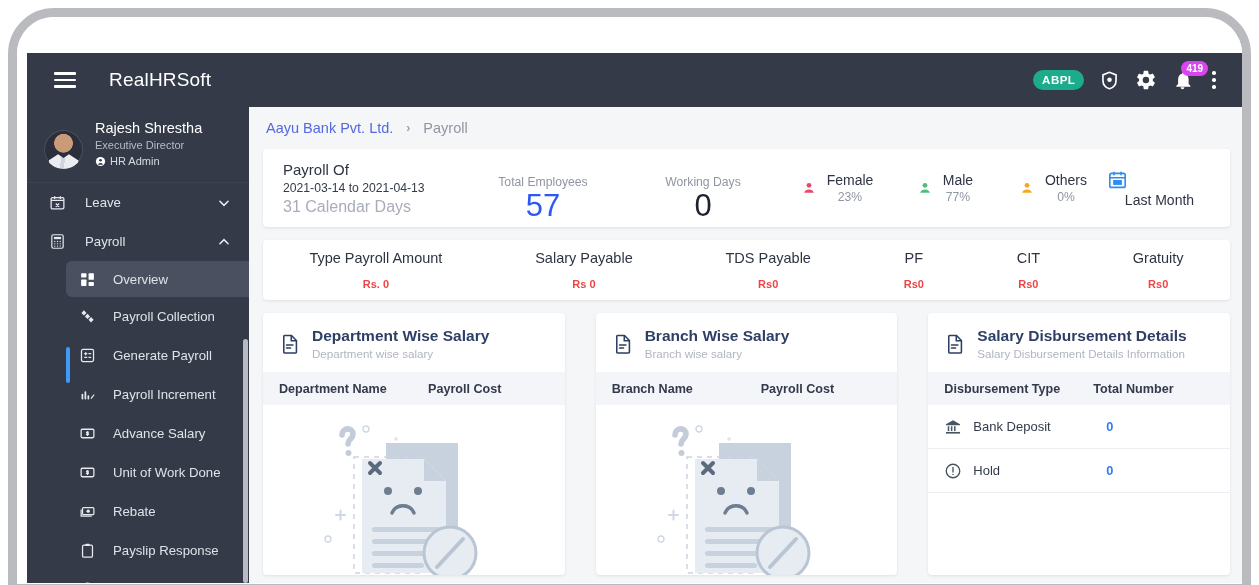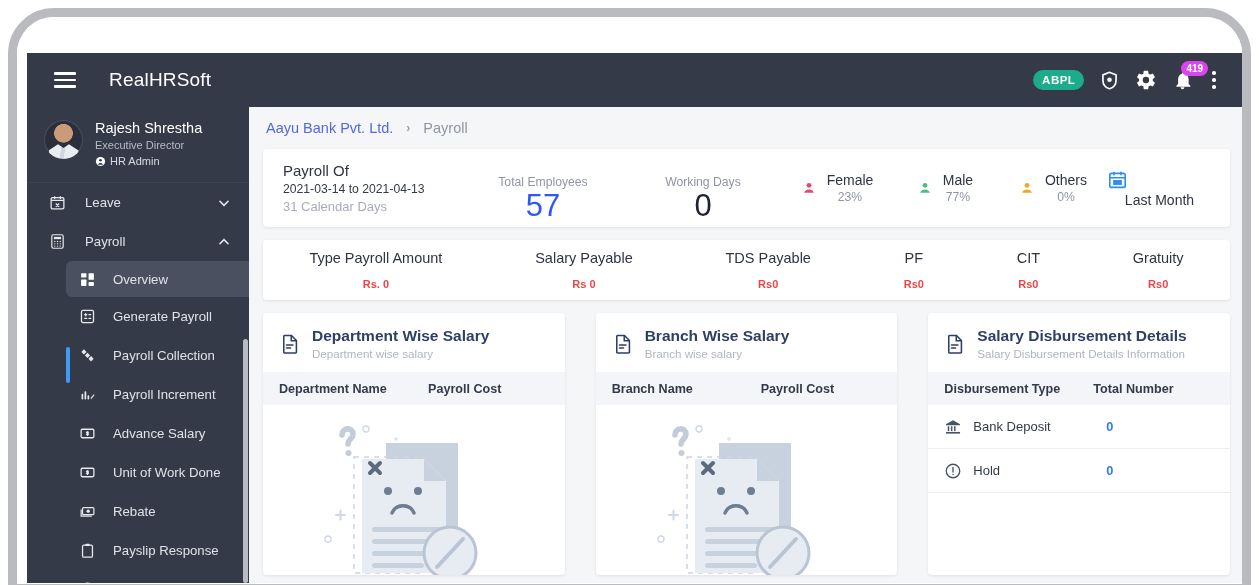--- a/index.html
+++ b/index.html
@@ -76,21 +76,21 @@
   .kebab i { width: 3.6px; height: 3.6px; background: #ffffff; border-radius: 50%; display:block; }
 
   
   #sidebar {
     position: absolute; left: 0; top: 54px;
     width: 222px; height: 476px;
     background: #343a47;
     overflow: hidden;
   }
   #profile {
-    display: flex; align-items: flex-start;
+    display: flex; align-items: flex-end;
     padding: 13px 0 13px 17px;
     border-bottom: 1px solid #3d4351;
   }
   .avatar {
     width: 39px; height: 39px; border-radius: 50%;
     background: radial-gradient(circle at 50% 34%, #c99b79 0 28%, #2a2f3b 30% 100%);
     position: relative; overflow: hidden; flex: none;
     box-shadow: inset 0 0 0 1px #4a505e;
   }
   .avatar::after {
@@ -154,21 +154,21 @@
     background:#ffffff; border-radius: 4px;
     box-shadow: 0 1px 3px rgba(30,40,60,.10);
     margin: 0 12px 13px 14px;
   }
 
   
   #summary { height: 78px; display:flex; align-items:center; }
   .payroll-of { padding-left: 20px; width: 200px; }
   .po-title { font-size: 15px; color:#2e3443; }
   .po-range { font-size: 12.2px; color:#333a4a; margin-top: 3px; }
-  .po-days  { font-size: 13px; color:#a8adb9; margin-top: 3px; }
+  .po-days  { font-size: 16px; color:#a8adb9; margin-top: 3px; }
   .stat { text-align:center; width: 160px; margin-top: 22px; }
   .stat .k { font-size: 12.2px; color:#8f95a3; }
   .stat .v { font-size: 31px; line-height: 36px; margin-top: -1px; }
   .v-blue { color:#2f58f3; }
   .v-dark { color:#1d2330; }
 
   .gender { display:flex; align-items:center; gap: 10px; width: 108px; justify-content:center;}
   .g-text { text-align:center; }
   .g-label { font-size: 14px; color:#2e3443; line-height: 17px; }
   .g-pct { font-size: 12.2px; color:#8f95a3; line-height: 16px; }
@@ -313,37 +313,37 @@
           <rect x="13.5" y="3" width="7.5" height="9.5" rx="1"></rect>
           <rect x="3" y="12" width="7.5" height="9" rx="1"></rect>
           <rect x="13.5" y="15.5" width="7.5" height="5.5" rx="1"></rect>
         </svg>
       </span>
       <span class="label">Overview</span>
     </div>
 
     <div class="nav-item">
       <span>
-        <svg width="17" height="17" viewBox="0 0 24 24" fill="none" stroke="#e6e9ee" stroke-width="1.8">
-          <rect x="3.5" y="3.5" width="17" height="17" rx="2"></rect>
-          <path d="M8 9.5h3M9.5 8v3M14 9.5h2.5M14 14.5h2.5M8 14.5h3" stroke-linecap="round"></path>
-        </svg>
-      </span>
-      <span class="label">Generate Payroll</span>
-    </div>
-
-    <div class="nav-item">
-      <span>
         <svg width="17" height="17" viewBox="0 0 24 24" fill="#e6e9ee">
           <path d="M7 3.2 10.6 7 7 10.7 3.4 7z"></path>
           <path d="M17 12.8 20.6 16.6 17 20.3 13.4 16.6z"></path>
           <path d="M12 8.2 15.6 12 12 15.7 8.4 12z"></path>
         </svg>
       </span>
       <span class="label">Payroll Collection</span>
+    </div>
+
+    <div class="nav-item">
+      <span>
+        <svg width="17" height="17" viewBox="0 0 24 24" fill="none" stroke="#e6e9ee" stroke-width="1.8">
+          <rect x="3.5" y="3.5" width="17" height="17" rx="2"></rect>
+          <path d="M8 9.5h3M9.5 8v3M14 9.5h2.5M14 14.5h2.5M8 14.5h3" stroke-linecap="round"></path>
+        </svg>
+      </span>
+      <span class="label">Generate Payroll</span>
     </div>
 
     <div class="nav-item">
       <span>
         <svg width="17" height="17" viewBox="0 0 24 24" fill="#e6e9ee">
           <rect x="3.6" y="11" width="2.4" height="8" rx="1"></rect>
           <rect x="7.8" y="7.5" width="2.4" height="11.5" rx="1"></rect>
           <rect x="12" y="13" width="2.4" height="6" rx="1"></rect>
           <path d="M16.4 16.8 20.8 11.6l1.2 1-4.8 6z"></path>
         </svg>

